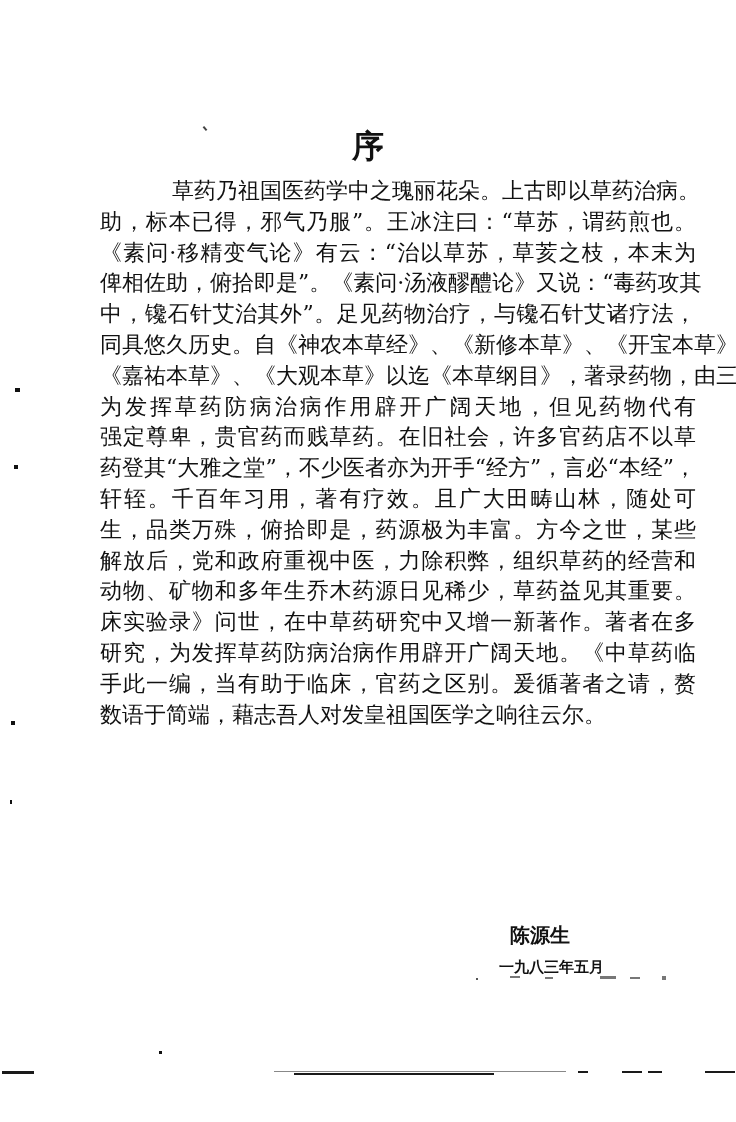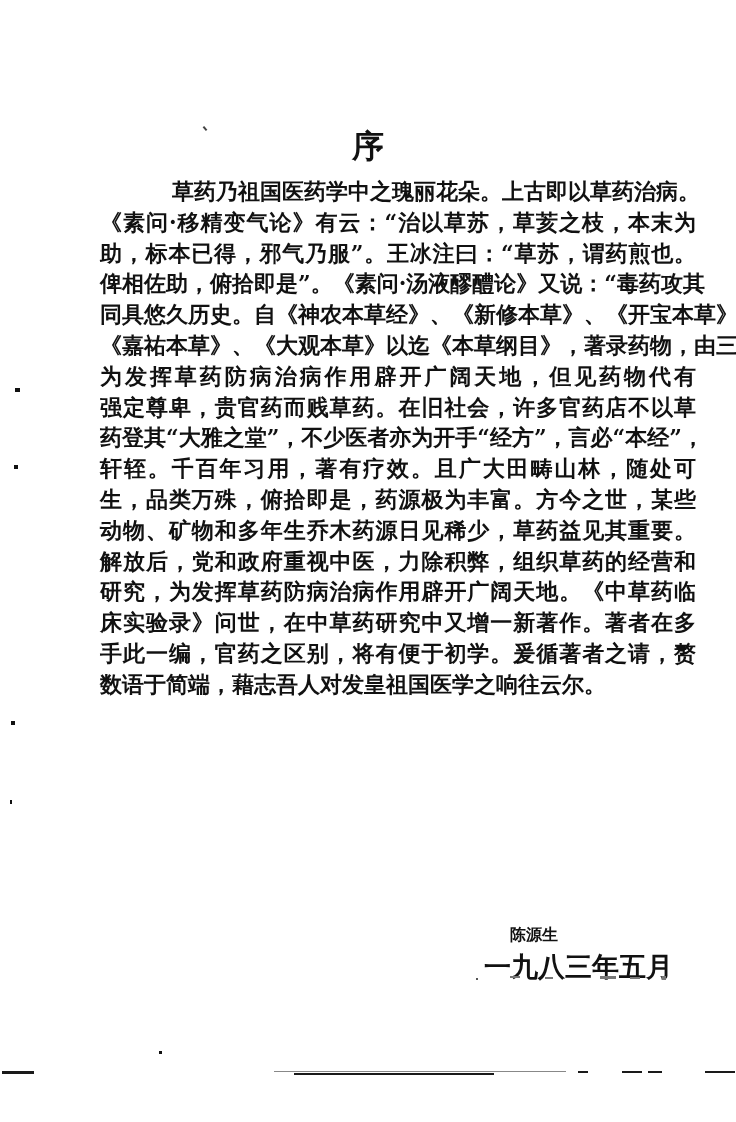--- a/index.html
+++ b/index.html
@@ -41,48 +41,48 @@
     }
     .line {
       display: block;
       height: 30.8px;
       line-height: 30.8px;
       font-size: 22px;
       white-space: nowrap;
       text-align: justify;
       text-align-last: justify;
       letter-spacing: 0;
-      font-weight: 700;
+      font-weight: 400;
     }
     .line.first {
       padding-left: 72px;
     }
     .line.last {
       text-align-last: left;
     }
     .signature {
       position: absolute;
       left: 0;
       width: 736px;
       top: 920px;
     }
     .sig-name {
       position: absolute;
       left: 510px;
       top: 0;
-      font-size: 16px;
+      font-size: 20px;
       font-weight: bold;
       line-height: 30px;
       white-space: nowrap;
     }
     .sig-date {
       position: absolute;
-      left: 484px;
+      left: 499px;
       top: 32px;
-      font-size: 27px;
+      font-size: 15px;
       font-weight: 600;
       line-height: 30px;
       white-space: nowrap;
     }
     .rule-bottom {
       position: absolute;
       top: 1071px;
       height: 2px;
       background: #1a1a1a;
     }
@@ -95,35 +95,36 @@
   </style>
 </head>
 <body>
 
 <div class="page">
 
   <div class="title">序</div>
 
   <div class="body-text">
     <span class="line first">草药乃祖国医药学中之瑰丽花朵。上古即以草药治病。</span>
+    <span class="line">助，标本已得，邪气乃服”。王冰注曰：“草苏，谓药煎也。</span>
     <span class="line">《素问·移精变气论》有云：“治以草苏，草荄之枝，本末为</span>
-    <span class="line">助，标本已得，邪气乃服”。王冰注曰：“草苏，谓药煎也。</span>
     <span class="line">俾相佐助，俯拾即是”。《素问·汤液醪醴论》又说：“毒药攻其</span>
+    <span class="line">中，镵石针艾治其外”。足见药物治疗，与镵石针艾诸疗法，</span>
     <span class="line">同具悠久历史。自《神农本草经》、《新修本草》、《开宝本草》、</span>
     <span class="line">《嘉祐本草》、《大观本草》以迄《本草纲目》，著录药物，由三</span>
     <span class="line">为发挥草药防病治病作用辟开广阔天地，但见药物代有</span>
     <span class="line">强定尊卑，贵官药而贱草药。在旧社会，许多官药店不以草</span>
     <span class="line">药登其“大雅之堂”，不少医者亦为开手“经方”，言必“本经”，</span>
     <span class="line">轩轾。千百年习用，著有疗效。且广大田畴山林，随处可</span>
     <span class="line">生，品类万殊，俯拾即是，药源极为丰富。方今之世，某些</span>
+    <span class="line">解放后，党和政府重视中医，力除积弊，组织草药的经营和</span>
     <span class="line">动物、矿物和多年生乔木药源日见稀少，草药益见其重要。</span>
-    <span class="line">解放后，党和政府重视中医，力除积弊，组织草药的经营和</span>
+    <span class="line">床实验录》问世，在中草药研究中又增一新著作。著者在多</span>
     <span class="line">研究，为发挥草药防病治病作用辟开广阔天地。《中草药临</span>
-    <span class="line">床实验录》问世，在中草药研究中又增一新著作。著者在多</span>
-    <span class="line">手此一编，官药之区别，将有便于初学。爰循著者之请，赘</span>
+    <span class="line">手此一编，当有助于临床，官药之区别。爰循著者之请，赘</span>
     <span class="line last">数语于简端，藉志吾人对发皇祖国医学之响往云尔。</span>
   </div>
 
   <div class="signature">
     <div class="sig-name">陈源生</div>
     <div class="sig-date">一九八三年五月</div>
   </div>
 
   <div class="mark" style="left:15px; top:388px; width:5px; height:4px;"></div>
   <div class="mark" style="left:14px; top:465px; width:4px; height:4px;"></div>

